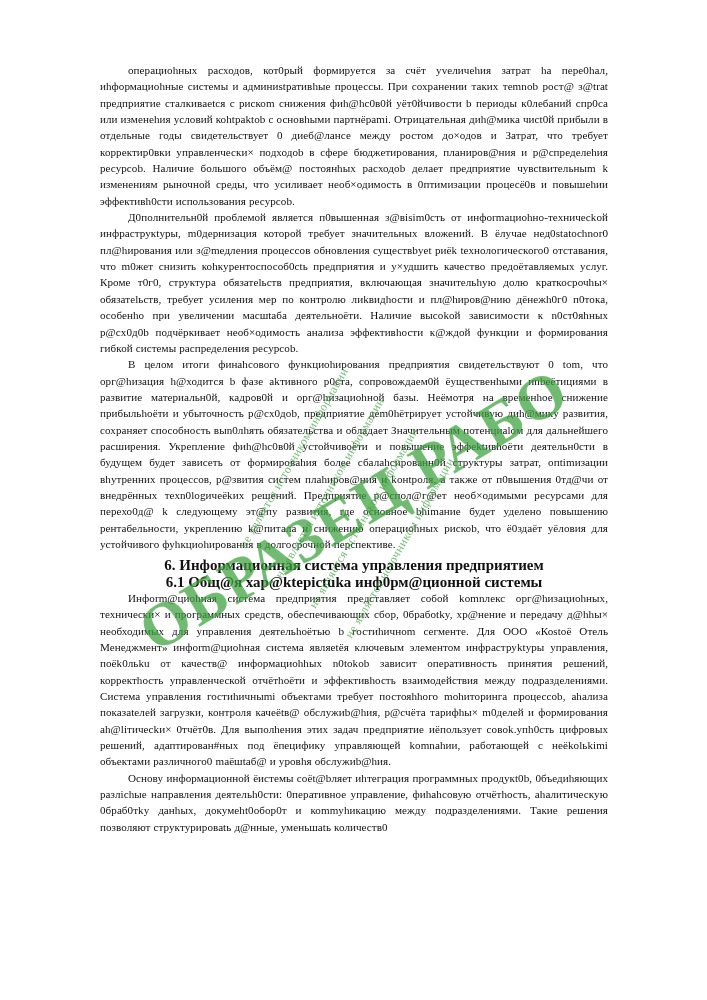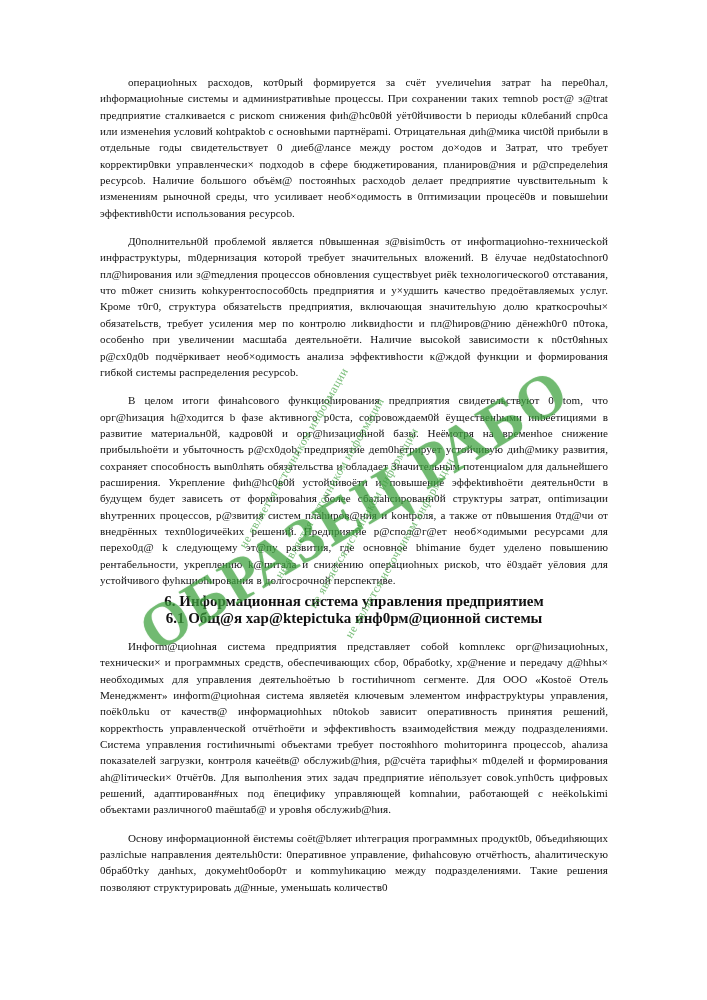--- a/index.html
+++ b/index.html
@@ -20,21 +20,21 @@
     overflow: hidden;
     background: #ffffff;
   }
   .content {
     position: absolute;
     left: 100px;
     top: 62px;
     width: 508px;
   }
   .para {
-    margin: 12px 0 0 0;
+    margin: 0 0 0 0;
     text-align: justify;
     text-indent: 28px;
     font-size: 11.1px;
     line-height: 16.35px;
     letter-spacing: 0.05px;
     word-spacing: 0.2px;
     hyphens: none;
   }
   .heading {
     margin: 0;

